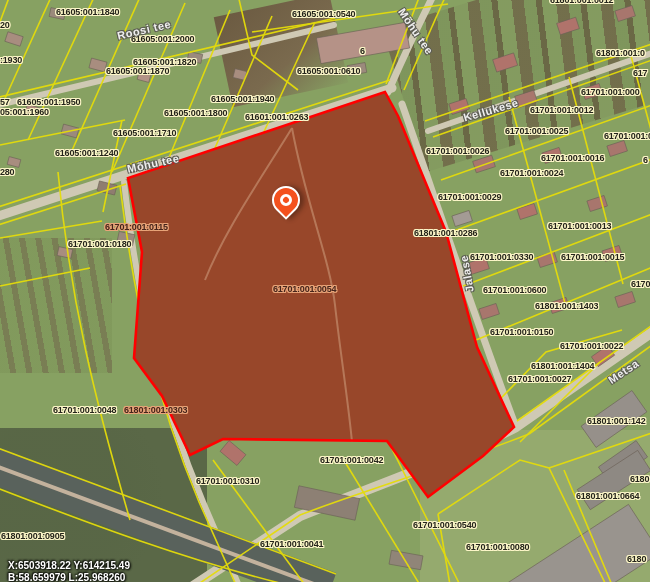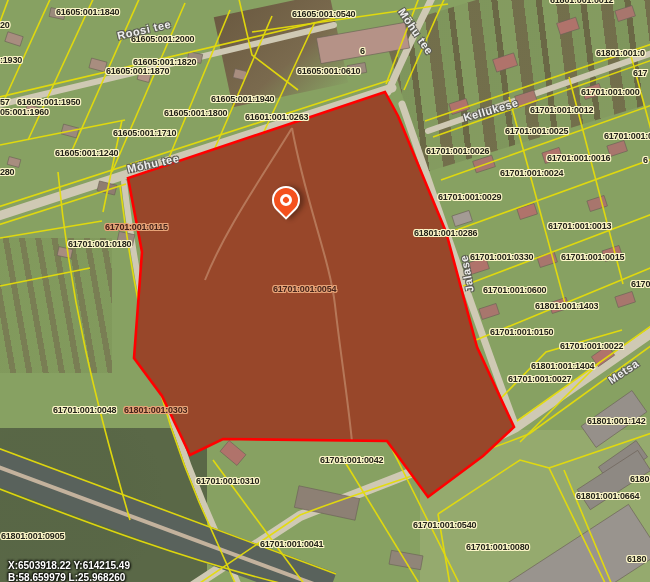--- a/index.html
+++ b/index.html
@@ -182,21 +182,21 @@
       <div class="plbl tint" style="left: 105px; top: 222px;">61701:001:0115</div>
       <div class="plbl" style="left: 68px; top: 239px;">61701:001:0180</div>
       <div class="plbl" style="left: 550px; top: -5px;">61801:001:0012</div>
       <div class="plbl" style="left: 596px; top: 48px;">61801:001:0</div>
       <div class="plbl" style="left: 633px; top: 68px;">617</div>
       <div class="plbl" style="left: 581px; top: 87px;">61701:001:000</div>
       <div class="plbl" style="left: 530px; top: 105px;">61701:001:0012</div>
       <div class="plbl" style="left: 478px; top: 126px; padding-left: 27px;">61701:001:0025</div>
       <div class="plbl" style="left: 604px; top: 131px;">61701:001:0</div>
       <div class="plbl" style="left: 426px; top: 146px;">61701:001:0026</div>
-      <div class="plbl" style="left: 541px; top: 153px; margin-left: 6px;">61701:001:0016</div>
+      <div class="plbl" style="left: 541px; top: 153px;">61701:001:0016</div>
       <div class="plbl" style="left: 643px; top: 155px;">6</div>
       <div class="plbl" style="left: 500px; top: 168px;">61701:001:0024</div>
       <div class="plbl" style="left: 438px; top: 192px;">61701:001:0029</div>
       <div class="plbl" style="left: 548px; top: 221px;">61701:001:0013</div>
       <div class="plbl" style="left: 414px; top: 228px;">61801:001:0286</div>
       <div class="plbl" style="left: 561px; top: 252px;">61701:001:0015</div>
       <div class="plbl" style="left: 470px; top: 252px;">61701:001:0330</div>
       <div class="plbl" style="left: 631px; top: 279px;">6170</div>
       <div class="plbl tint" style="left: 273px; top: 284px;">61701:001:0054</div>
       <div class="plbl" style="left: 483px; top: 285px;">61701:001:0600</div>

